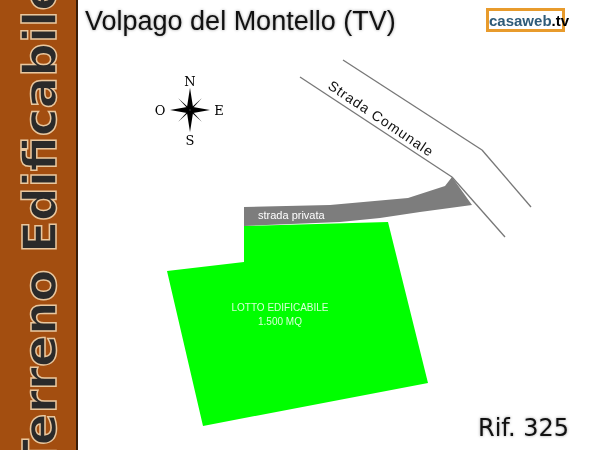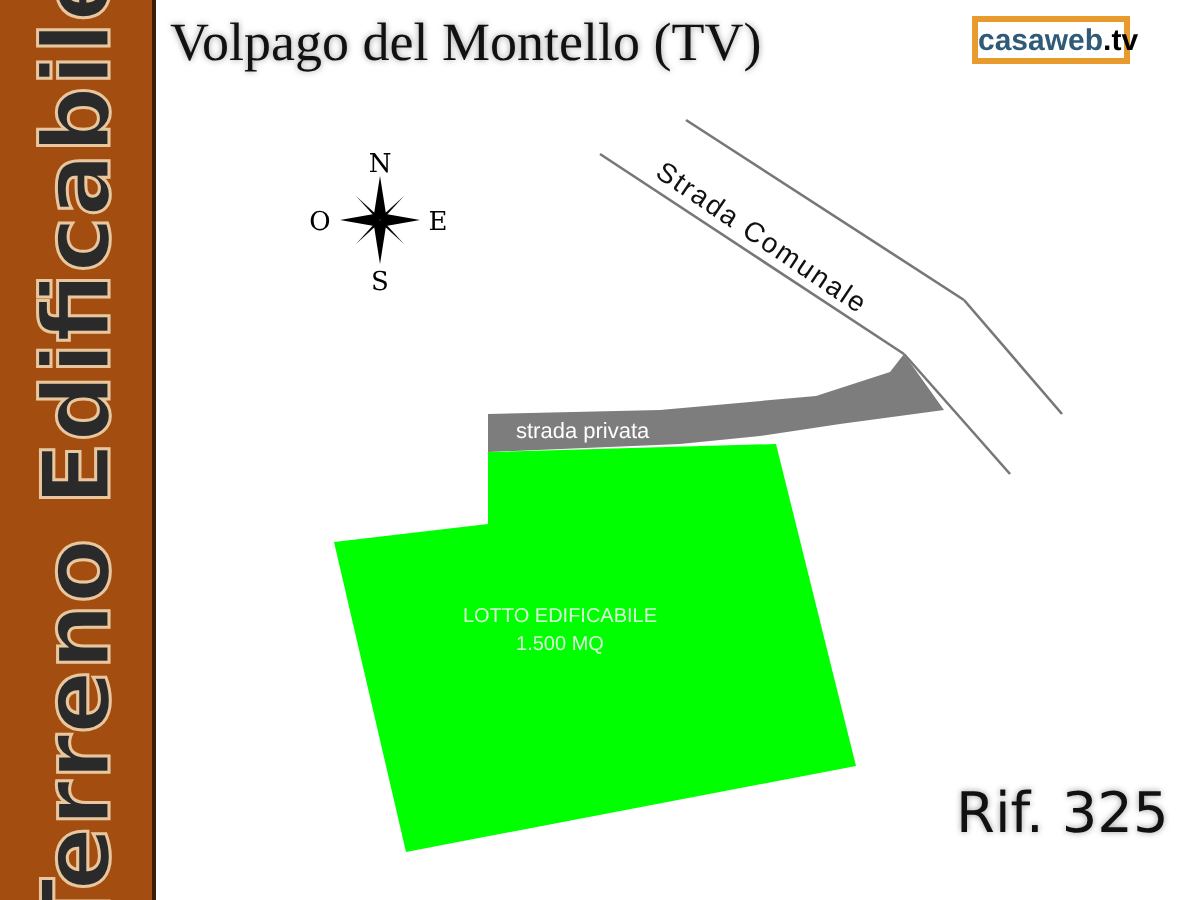--- a/index.html
+++ b/index.html
@@ -1,26 +1,26 @@
 <!DOCTYPE html>
 <html><head>
 <meta charset="utf-8">
 <style>
   html, body { margin:0; padding:0; }
   body { width:600px; height:450px; background:#ffffff; position:relative; overflow:hidden; font-family:"DejaVu Sans", sans-serif; }
   .sidebar { position:absolute; left:0; top:0; width:78px; height:450px; background:#a34e10; border-right:2px solid #3a1d08; box-sizing:border-box; }
   .sidebar-text { position:absolute; left:39px; top:225px; transform:translate(-50%,-50%) rotate(-90deg); white-space:nowrap;
     font-family:"DejaVu Sans", sans-serif; font-size:47px; font-weight:bold; color:#2a2a2a;
     -webkit-text-stroke:1.5px #e9c79e; letter-spacing:0px; }
-  .title { position:absolute; left:85px; top:6px; font-family:Liberation Serif, serif; font-size:27px; color:#111; text-shadow:0 0 3px #999; }
+  .title { position:absolute; left:85px; top:6px; font-family:Liberation Sans, sans-serif; font-size:27px; color:#111; text-shadow:0 0 3px #999; }
   .logo { position:absolute; left:486px; top:8px; width:79px; height:24px; border:3px solid #e89b2c; background:#fff; box-sizing:border-box;
     display:flex; align-items:center; justify-content:space-between; font-family:"Liberation Sans", sans-serif; font-weight:bold; font-size:15px; color:#2f5b78; }
   .logo .tld { color:#000000; }
   .compass { position:absolute; left:150px; top:70px; width:80px; height:80px; }
-  .rif { position:absolute; left:478px; top:390px; font-family:"DejaVu Sans", sans-serif; font-size:28px; color:#111; text-shadow:0 0 3px #999; }
+  .rif { position:absolute; left:478px; top:414px; font-family:"DejaVu Sans", sans-serif; font-size:24px; color:#111; text-shadow:0 0 3px #999; }
   svg.map { position:absolute; left:0; top:0; }
   .road-label { font-family:"Liberation Sans", sans-serif; }
 </style>
 </head>
 <body>
 
 <svg class="map" width="600" height="450">
 
   <line x1="300" y1="77" x2="452" y2="177" stroke="#777" stroke-width="1.3"></line>
   <line x1="452" y1="177" x2="505" y2="237" stroke="#777" stroke-width="1.3"></line>

